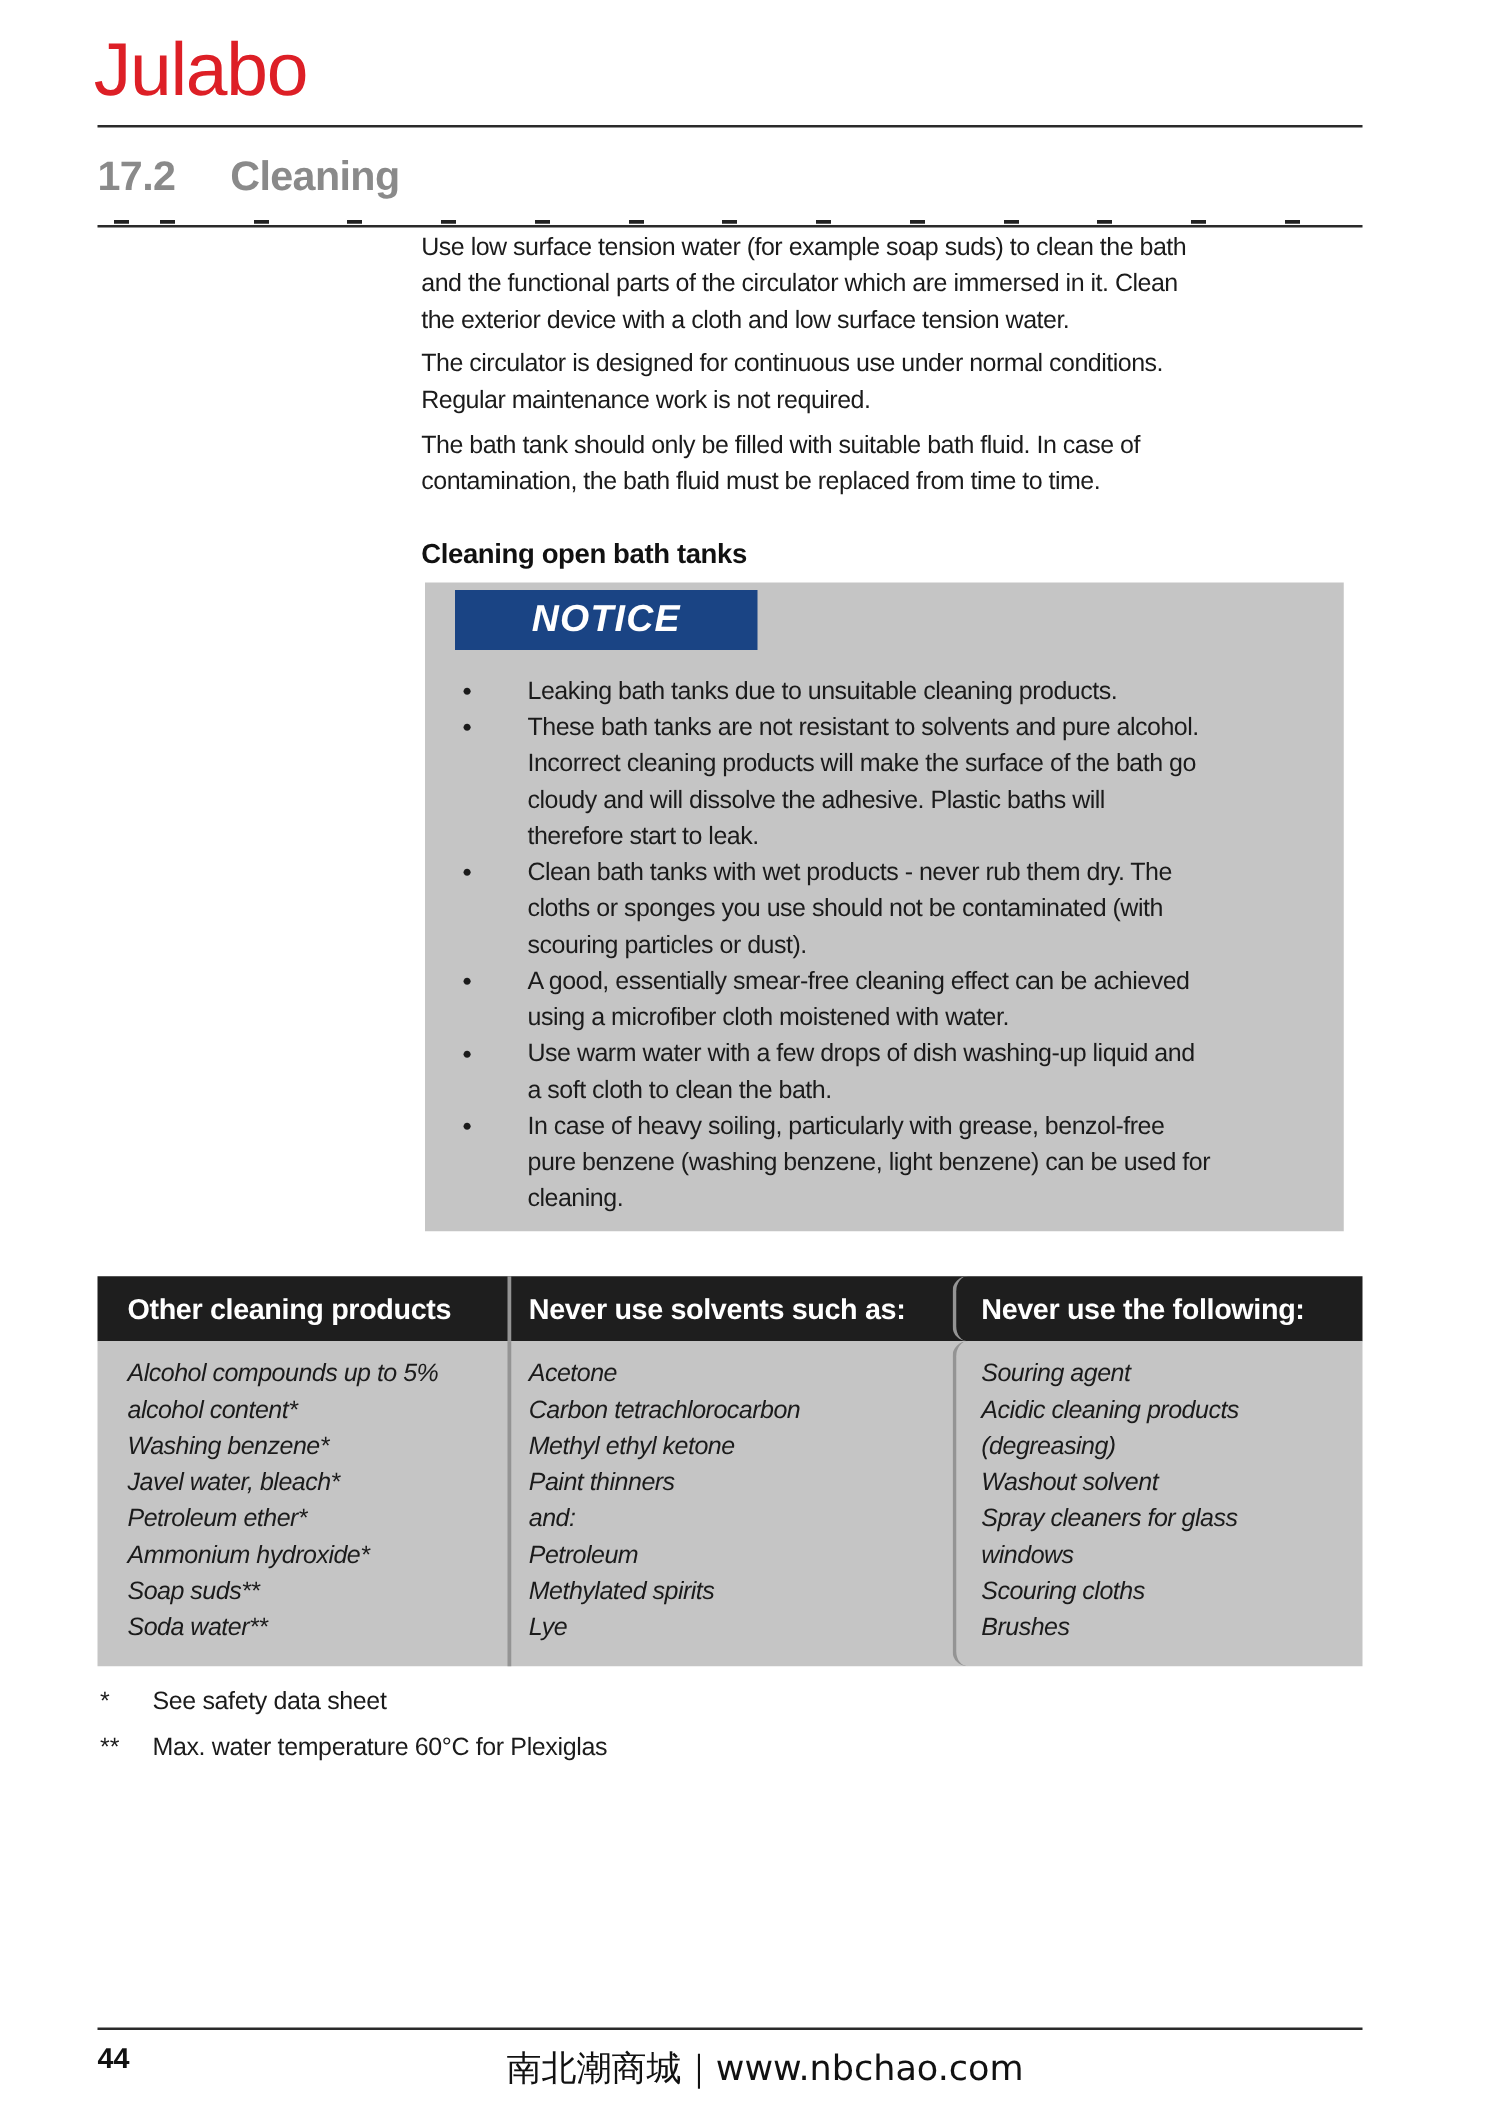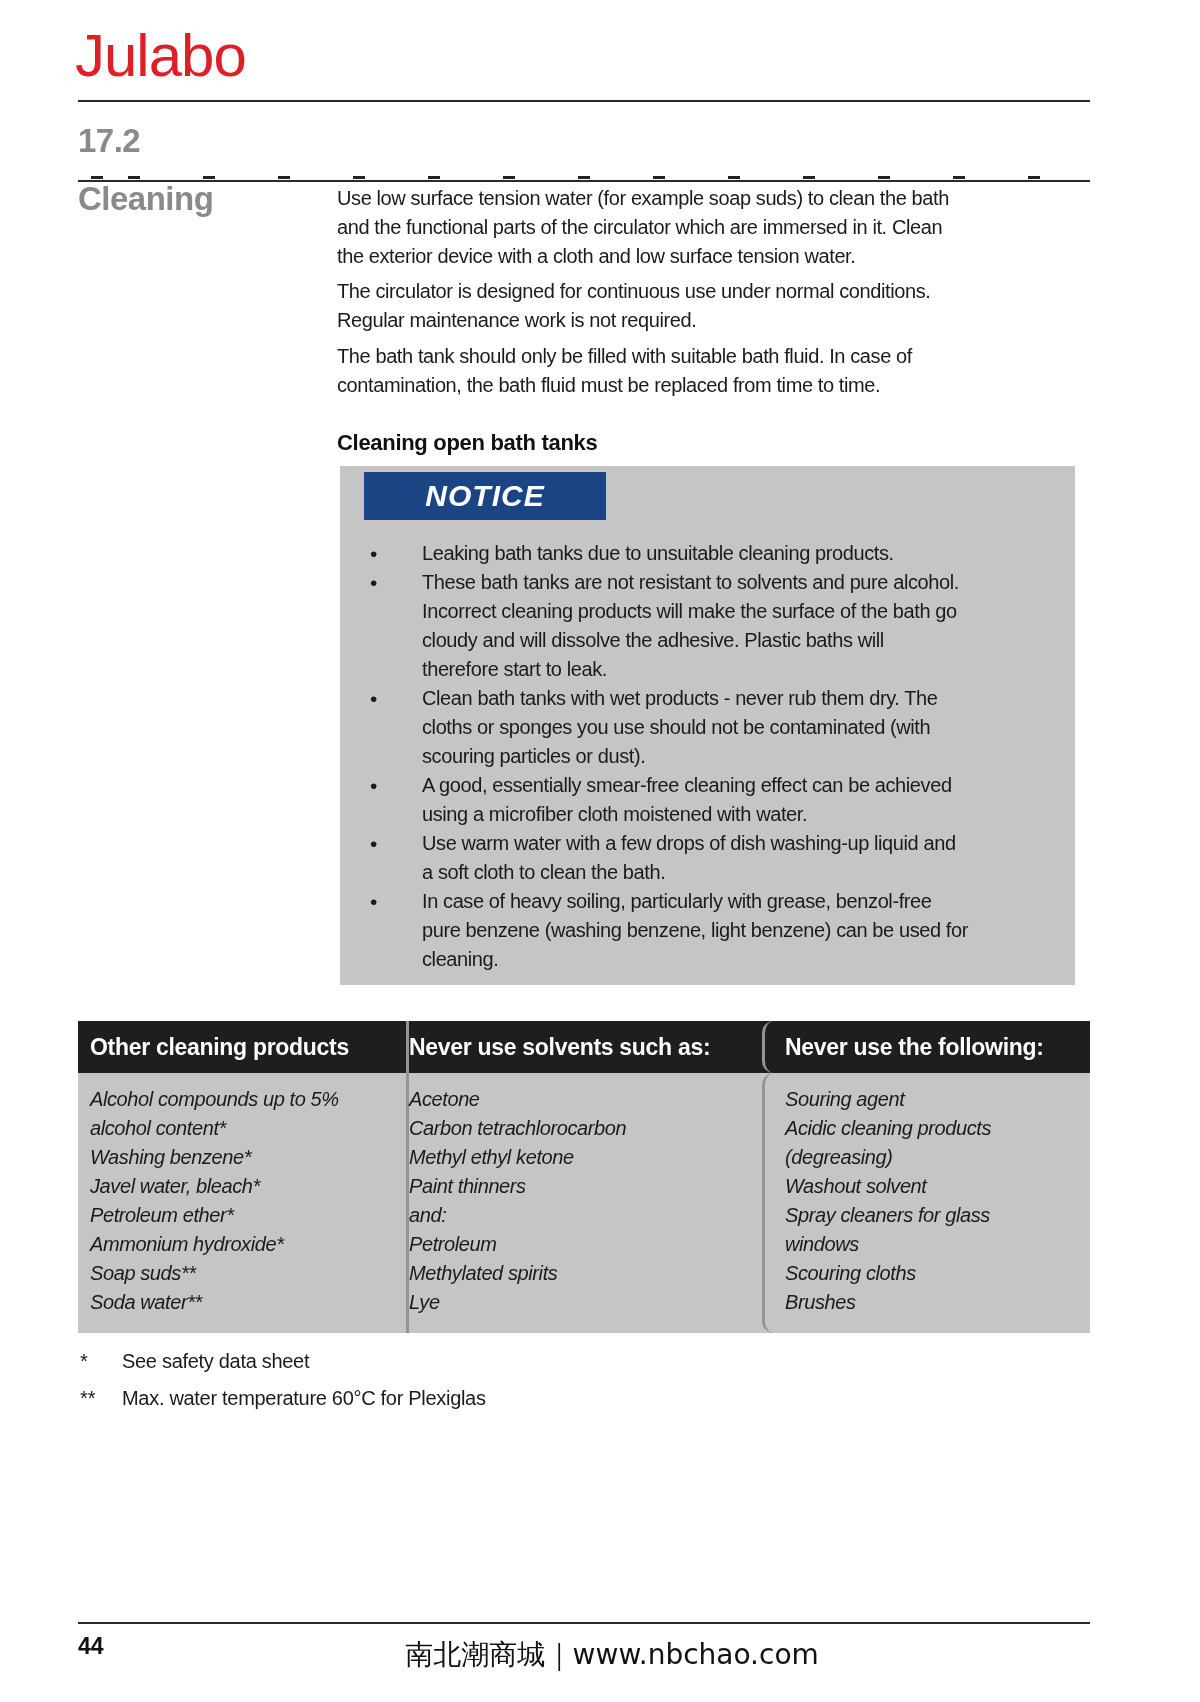--- a/index.html
+++ b/index.html
@@ -18,21 +18,21 @@
   .rule-head   { top:180px; }
   .rule-footer { top:1622px; }
   .head-ticks {
     position:absolute; left:78px; top:176px; width:1012px; height:3px;
     background:repeating-linear-gradient(90deg,#222 0 12px,transparent 12px 75px);
     background-position:50px 0;
   }
   .section-heading {
     position:absolute; left:78px; top:122px;
     font-size:33px; font-weight:bold; color:#8a8a8a;
-    display:flex; gap:20px; letter-spacing:-0.5px;flex-direction:column;
+    display:flex; gap:44px; letter-spacing:-0.5px;
   }
   
   .para {
     position:absolute; left:337px;
     font-size:20px; line-height:29px; letter-spacing:-0.4px;
     white-space:pre; color:#1b1b1b;
   }
   .p1 { top:184px; } .p2 { top:277px; } .p3 { top:342px; }
   .subheading {
     position:absolute; left:337px; top:430px;
@@ -63,21 +63,21 @@
   .clean-table { position:absolute; left:78px; top:1021px; width:1012px; }
   .t-header { display:flex; background:#1e1e1e; height:52px; }
   .t-body   { display:flex; background:#c5c5c5; height:260px; box-sizing:border-box; }
   .t-col1 { width:328px; box-sizing:border-box; }
   .t-col2 { width:356px; box-sizing:border-box; border-left:3px solid #949494; }
   .t-col3 { width:328px; box-sizing:border-box; border-left:3px solid #949494;border-radius:12px; }
   .t-header .hcell {
     color:#ffffff; font-size:23px; font-weight:bold; line-height:52px;
     letter-spacing:-0.3px; white-space:nowrap; overflow:hidden;
   }
-  .pad1 { padding-left:12px; } .pad2 { } .pad3 { padding-left:20px; }
+  .pad1 { padding-left:24px; } .pad2 { padding-left:14px; } .pad3 { padding-left:20px; }
   .t-body .bcell {
     font-size:20px; line-height:29px; letter-spacing:-0.4px;
     white-space:pre; padding-top:12px; color:#1b1b1b;font-style:italic;
   }
   
   .footnotes { position:absolute; left:80px; top:1348px; }
   .fn-row { display:flex; margin-bottom:11px; }
   .fn-marker { width:42px; font-size:20px; line-height:26px; color:#1b1b1b; }
   .fn-text { font-size:20px; line-height:26px; letter-spacing:-0.3px; color:#1b1b1b; }
   

